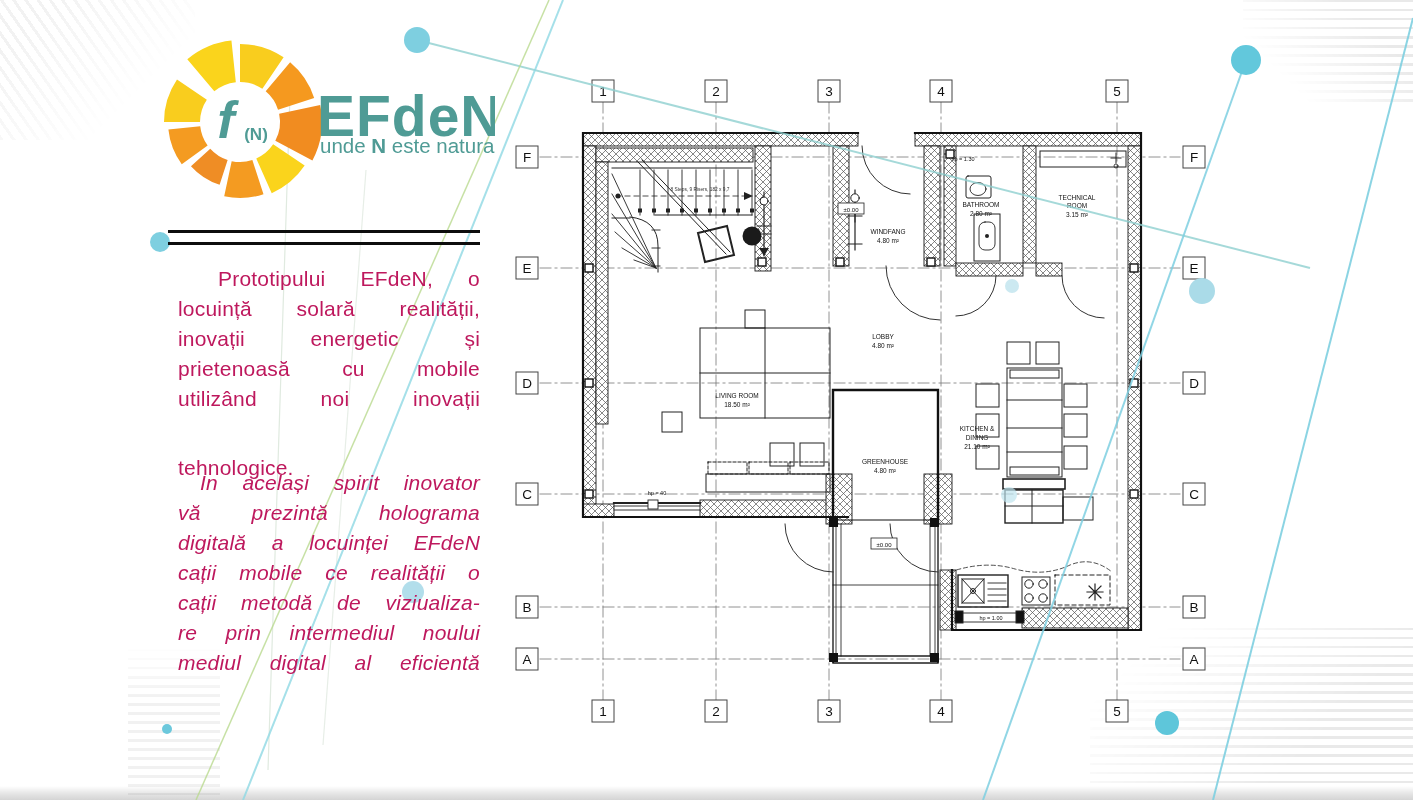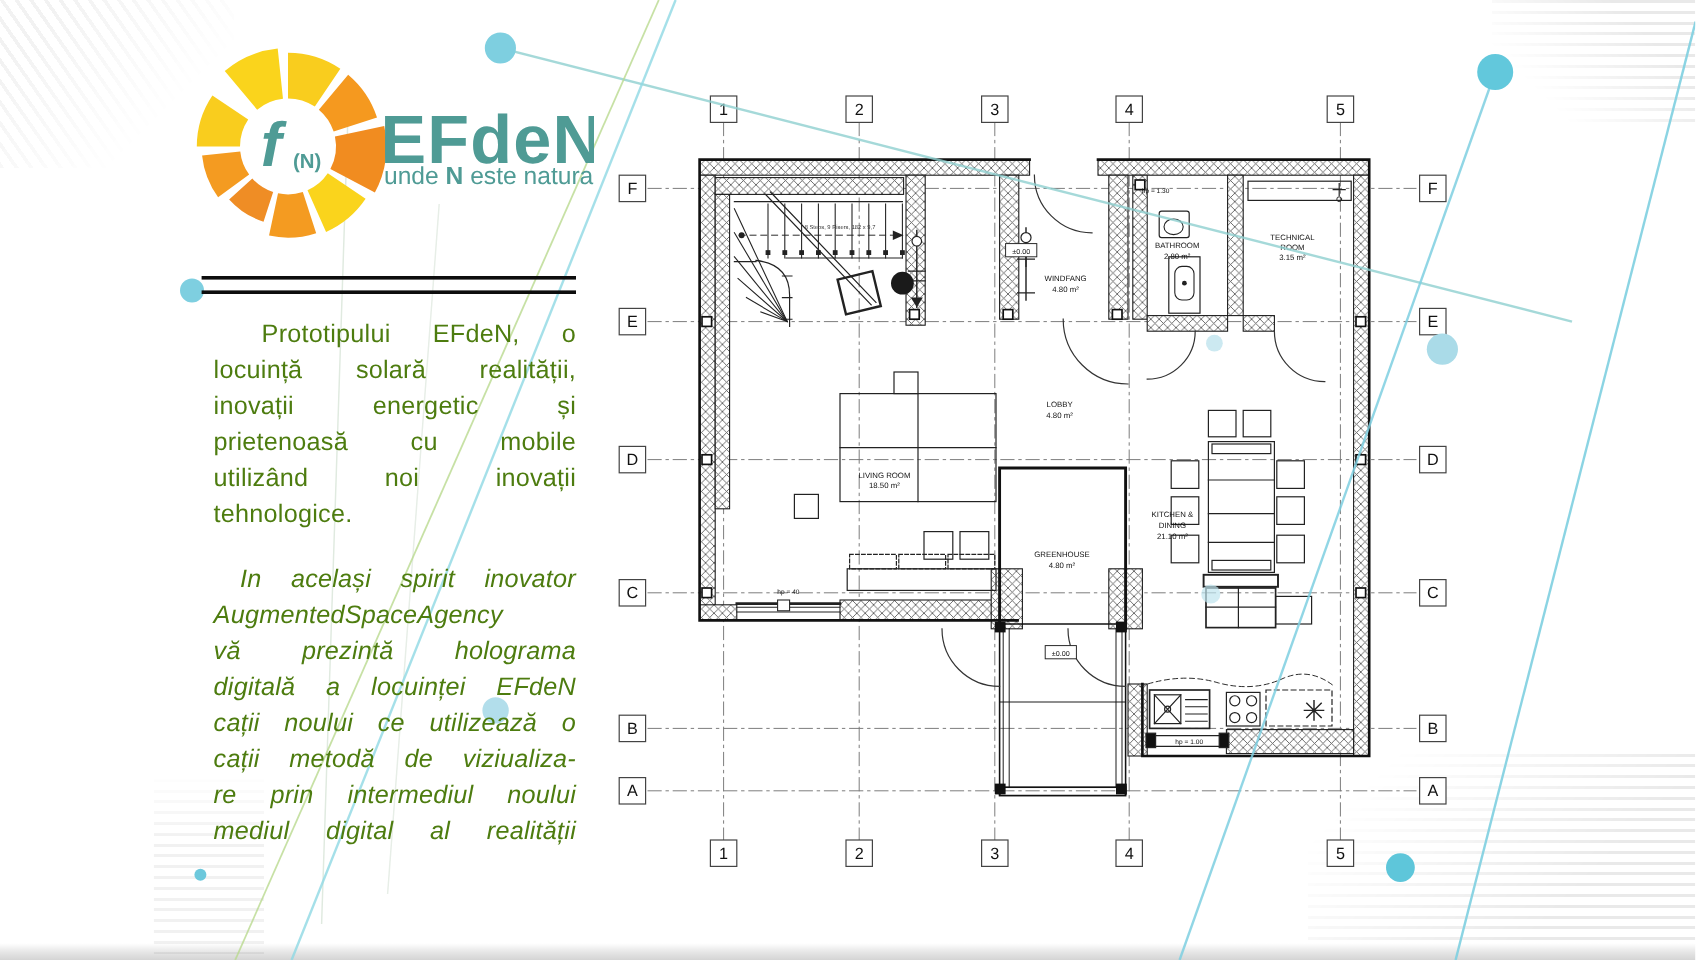--- a/index.html
+++ b/index.html
@@ -18,26 +18,26 @@
      -webkit-mask-image:linear-gradient(135deg,#000 15%,transparent 70%);mask-image:linear-gradient(135deg,#000 15%,transparent 70%);}
   #bottom-band{position:absolute;left:0;top:786px;width:1413px;height:14px;
      background:linear-gradient(180deg,rgba(0,0,0,0) 0%,rgba(0,0,0,0.10) 55%,rgba(0,0,0,0.17) 100%);}
   #plan-svg{position:absolute;left:0;top:0;z-index:1;}
   
   #logo{position:absolute;left:150px;top:40px;width:345px;height:175px;z-index:2;}
   
   #rule{position:absolute;left:168px;top:230px;width:312px;height:9px;z-index:2;
         border-top:3px solid #0d0d0d;border-bottom:3px solid #0d0d0d;}
   
-  .intro{position:absolute;left:178px;width:302px;z-index:2;color:#4d7c0f;
+  .intro{position:absolute;left:178px;width:302px;z-index:2;color:#be185d;
          font-size:21px;line-height:30px;letter-spacing:.2px;}
   #para1{top:264px;}
   #para2{top:468px;font-style:italic;}
   .jline{text-align:justify;text-align-last:justify;}
-  .jlast{text-align:justify;text-align-last:left;}
+  .jlast{text-align:justify;text-align-last:left;margin-top:39px;}
   .ind1{text-indent:40px;}
   .ind2{text-indent:22px;}
   text{font-family:"Liberation Sans",sans-serif;}
 </style>
 </head>
 <body>
 
 <div id="slide">
 
   <div id="stripe-tl" class="stripes-d"></div>
@@ -380,21 +380,20 @@
   <div id="para1" class="intro">
     <div class="jline ind1">Prototipului EFdeN, o</div>
     <div class="jline">locuință solară realității,</div>
     <div class="jline">inovații energetic și</div>
     <div class="jline">prietenoasă cu mobile</div>
     <div class="jline">utilizând noi inovații</div>
     <div class="jlast">tehnologice.</div>
   </div>
   <div id="para2" class="intro">
     <div class="jline ind2">In același spirit inovator</div>
-    <div class="jline">AugmentedSpaceAgency</div>
     <div class="jline">vă prezintă holograma</div>
     <div class="jline">digitală a locuinței EFdeN</div>
-    <div class="jline">cații noului ce utilizează o</div>
+    <div class="jline">cații mobile ce realității o</div>
     <div class="jline">cații metodă de viziualiza-</div>
     <div class="jline">re prin intermediul noului</div>
-    <div class="jline">mediul digital al realității</div>
+    <div class="jline">mediul digital al eficientă</div>
   </div>
 </div>
 
 </body></html>

